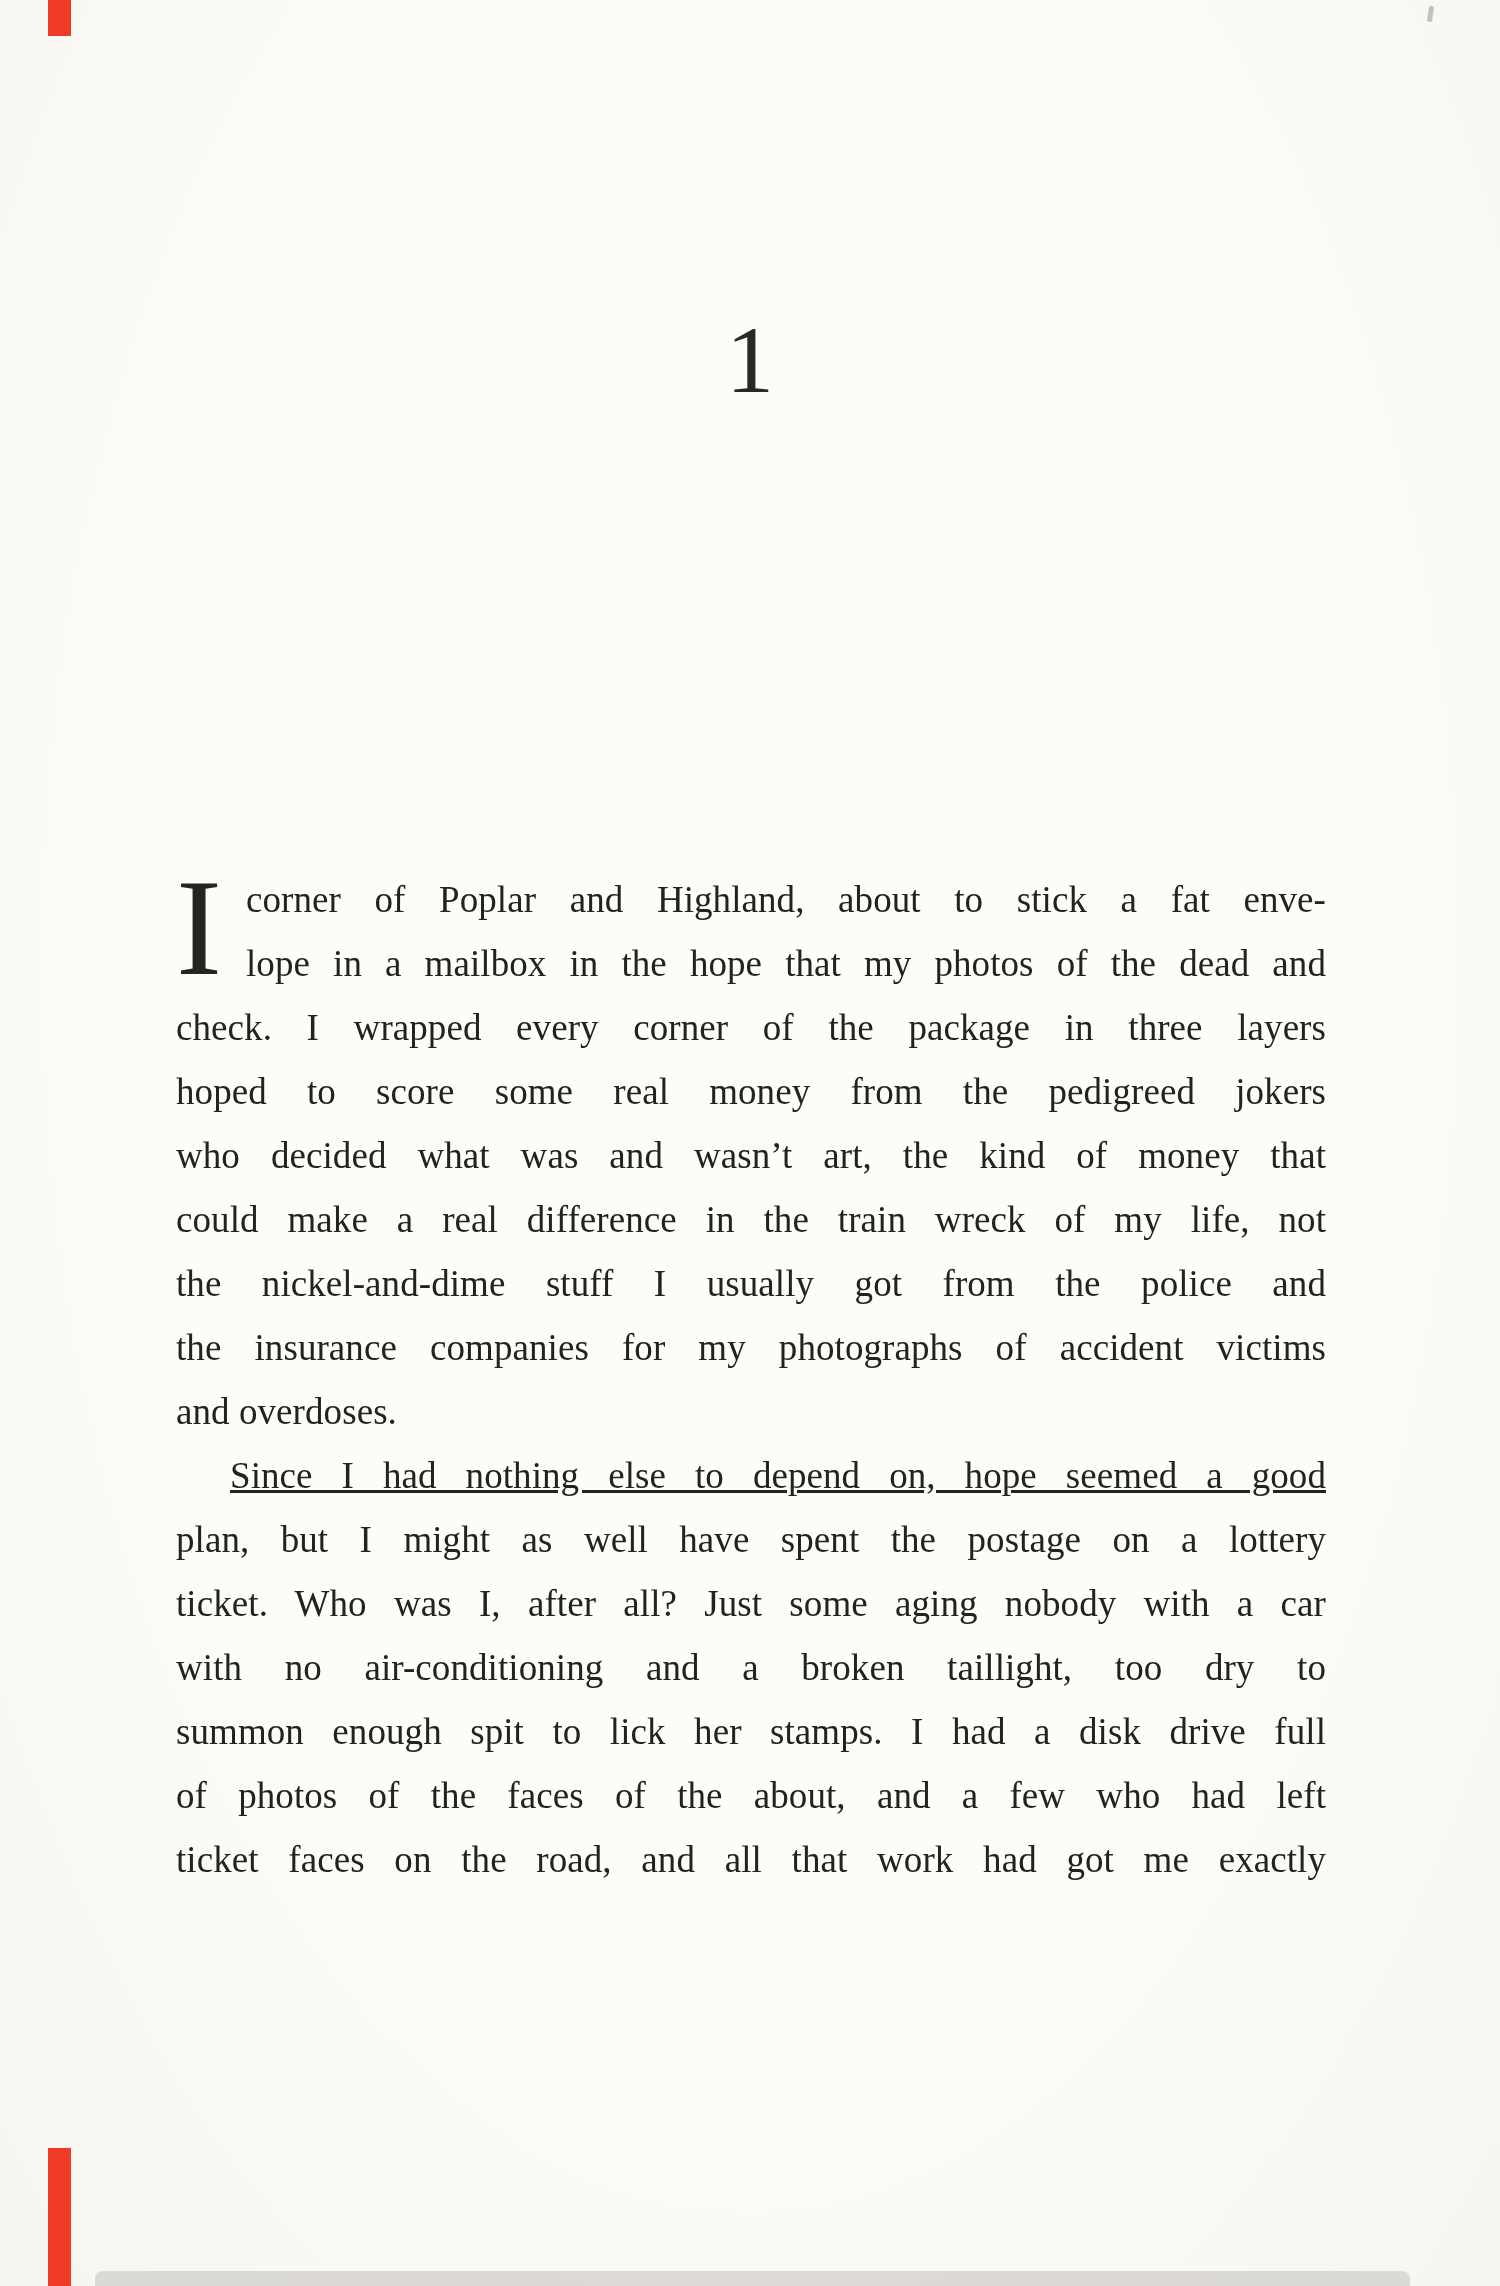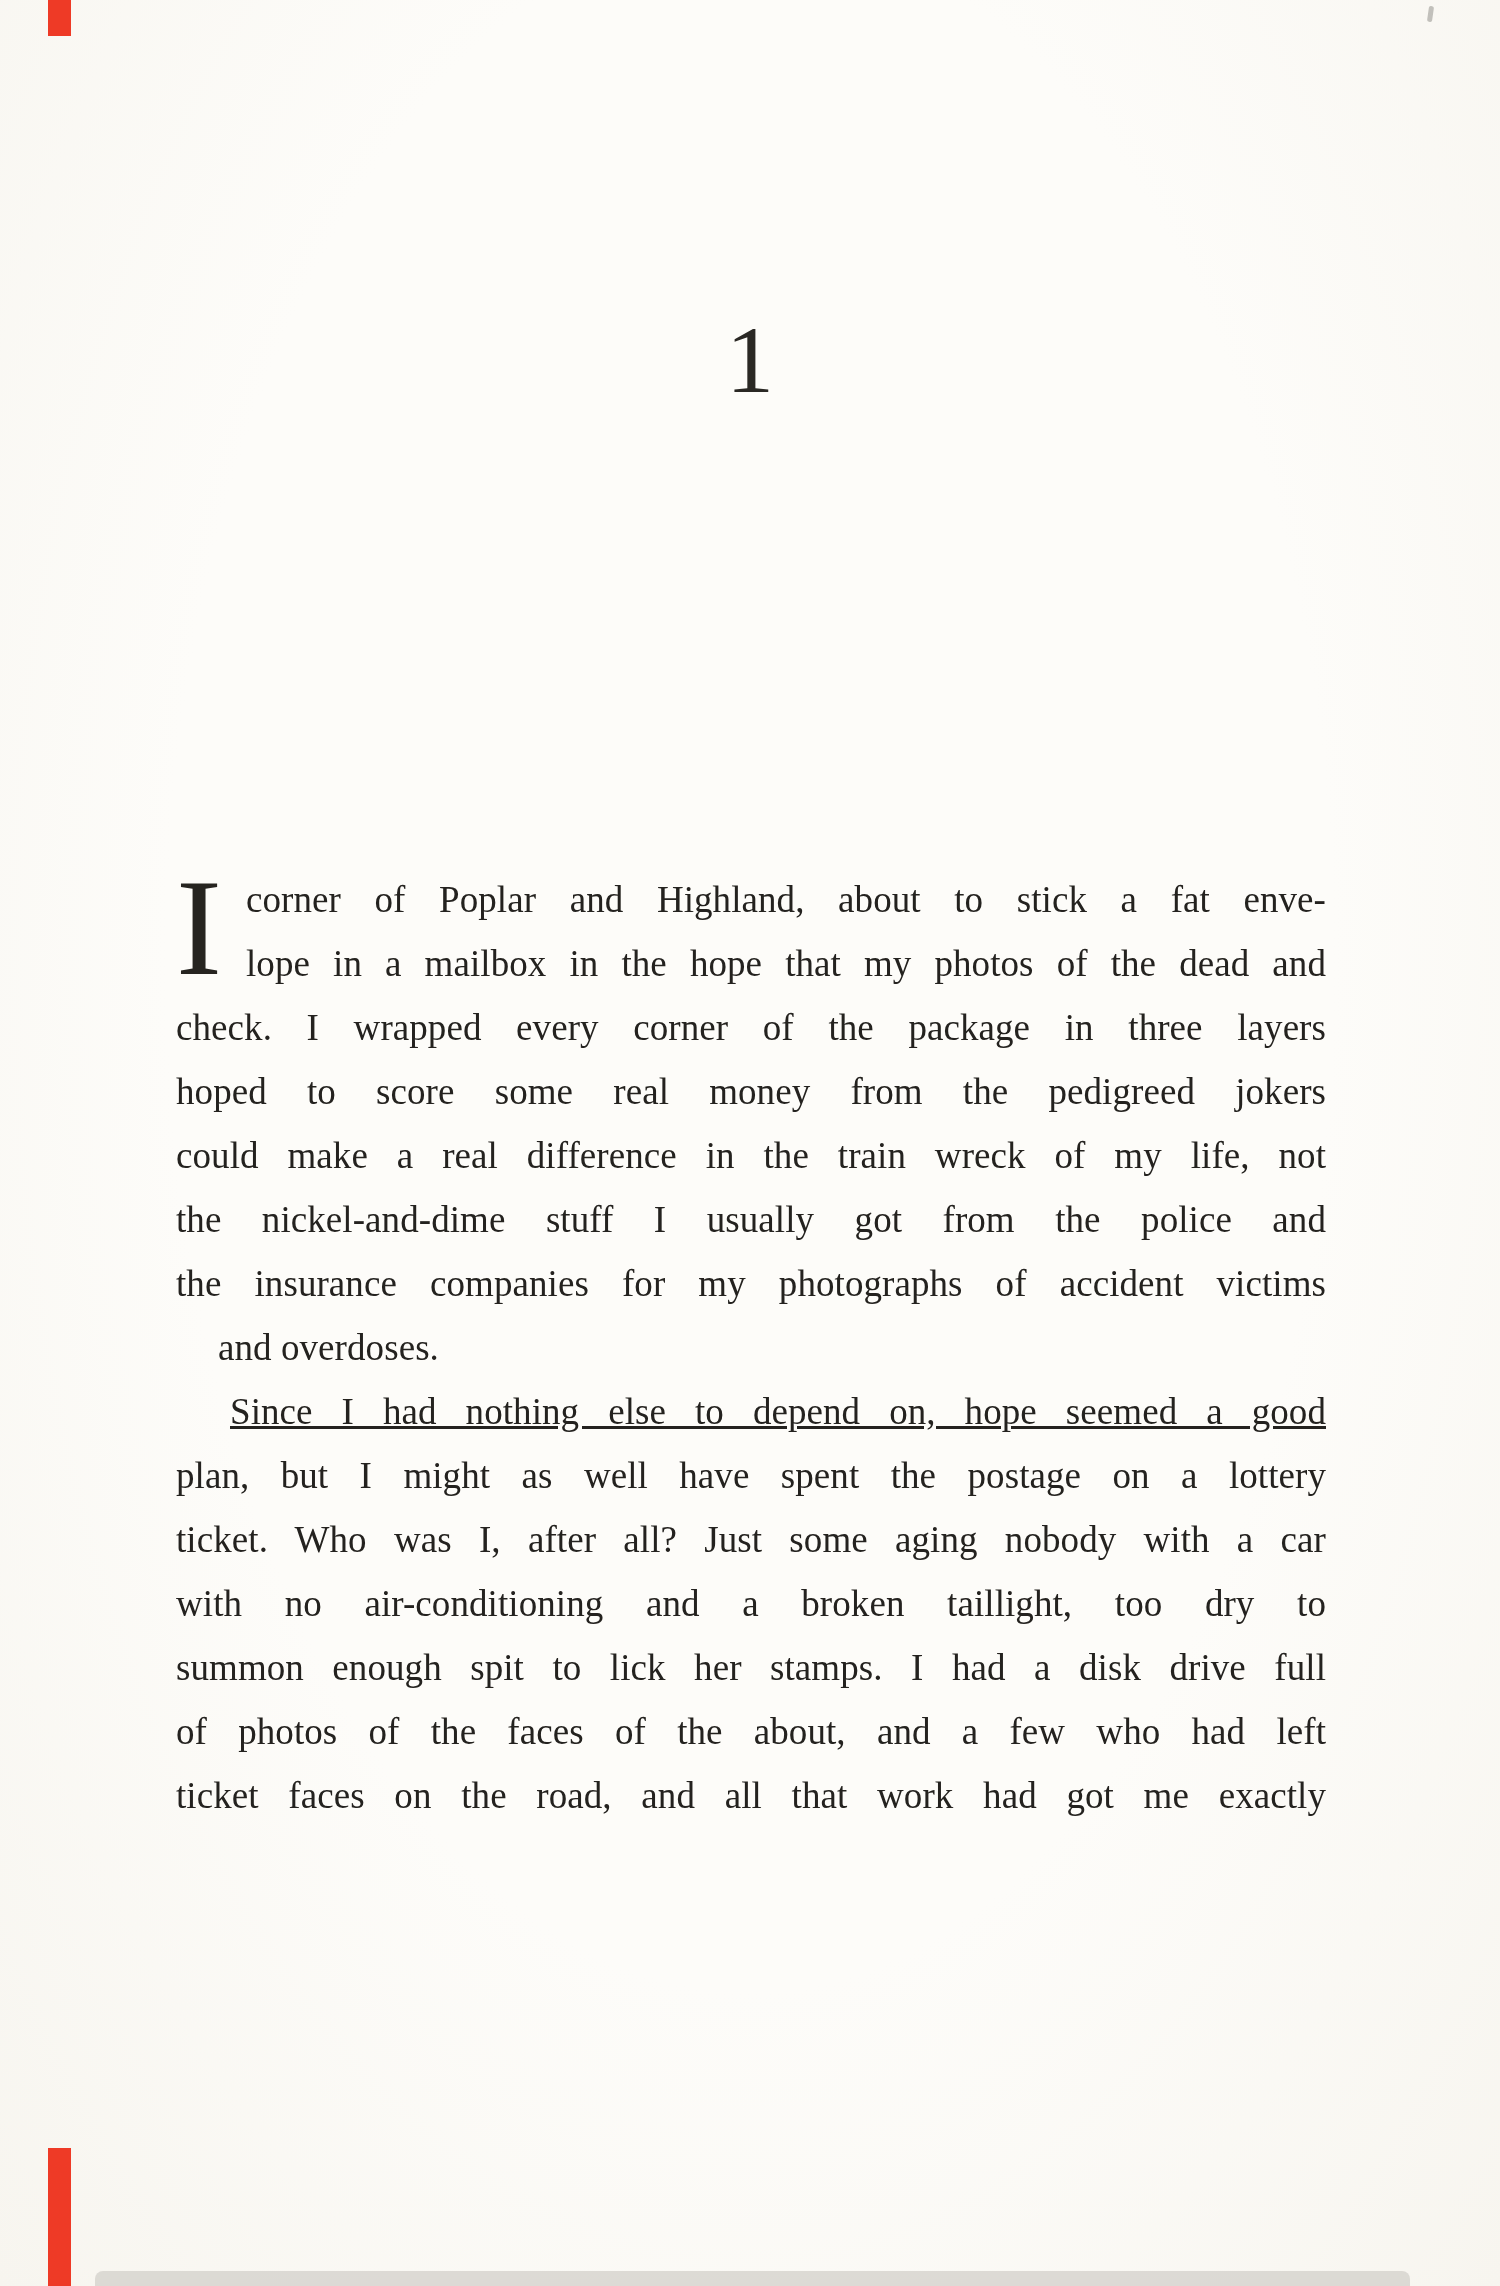--- a/index.html
+++ b/index.html
@@ -70,21 +70,20 @@
     color: #24221f;
   }
   .jline {
     height: 64px;
     overflow: hidden;
     text-align: justify;
     text-align-last: justify;
   }
   .jline.lastline {
     text-align-last: left;
-    margin-left: 42px;
   }
   .jline.indent {
     text-indent: 54px;
     text-decoration: underline;
   }
   .smallcaps {
     font-size: 0.78em;
     letter-spacing: 0.13em;
   }
   .dropcap-box {
@@ -114,20 +113,21 @@
 
   <div class="text-block">
     <div class="dropcap-box">
       <span class="dropcap">I</span>
     </div>
 
     <div class="jline">corner of Poplar and Highland, about to stick a fat enve-</div>
     <div class="jline">lope in a mailbox in the hope that my photos of the dead and</div>
     <div class="jline">check. I wrapped every corner of the package in three layers</div>
     <div class="jline">hoped to score some real money from the pedigreed jokers</div>
+    <div class="jline">who decided what was and wasn’t art, the kind of money that</div>
     <div class="jline">could make a real difference in the train wreck of my life, not</div>
     <div class="jline">the nickel-and-dime stuff I usually got from the police and</div>
     <div class="jline">the insurance companies for my photographs of accident victims</div>
     <div class="jline lastline">and overdoses.</div>
 
     <div class="jline indent">Since I had nothing else to depend on, hope seemed a good</div>
     <div class="jline">plan, but I might as well have spent the postage on a lottery</div>
     <div class="jline">ticket. Who was I, after all? Just some aging nobody with a car</div>
     <div class="jline">with no air-conditioning and a broken taillight, too dry to</div>
     <div class="jline">summon enough spit to lick her stamps. I had a disk drive full</div>

